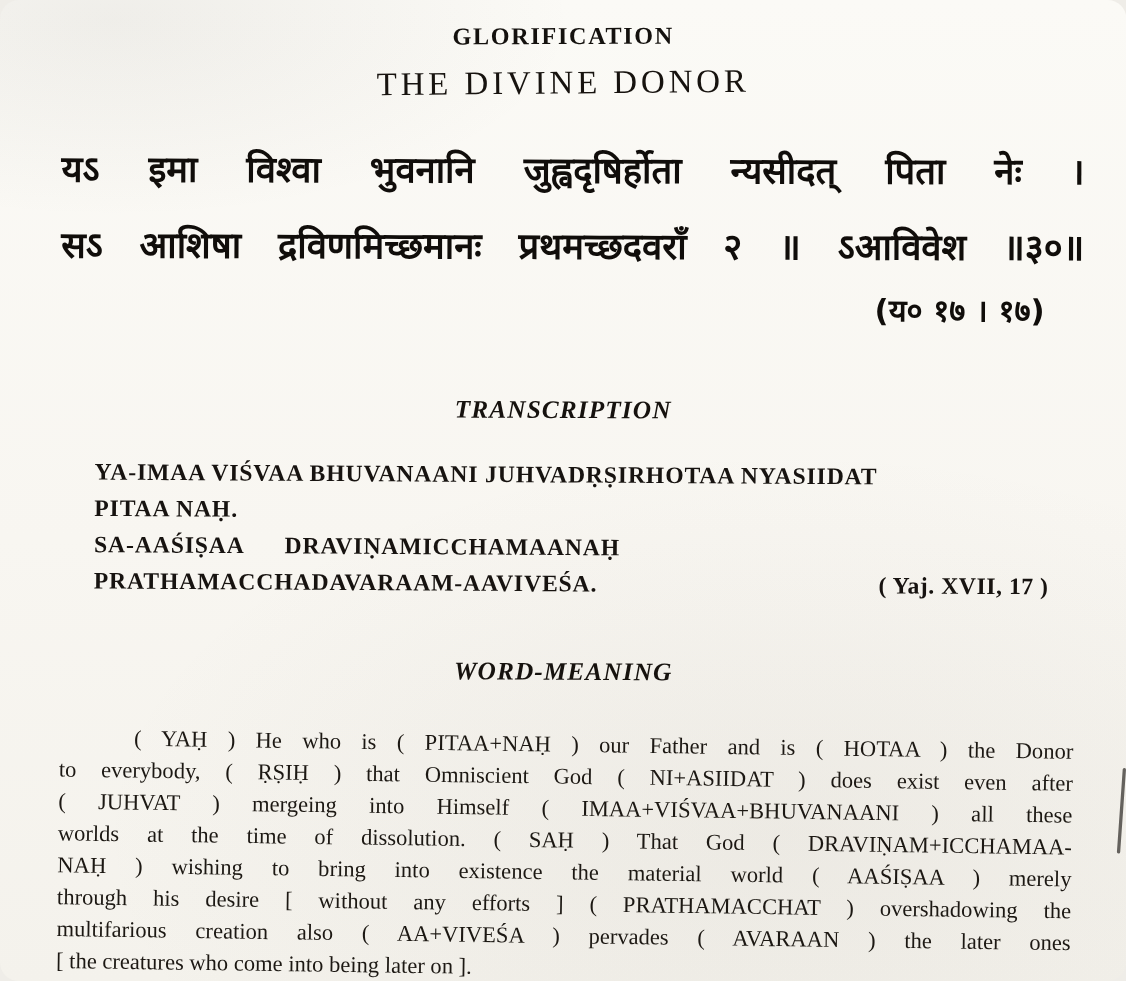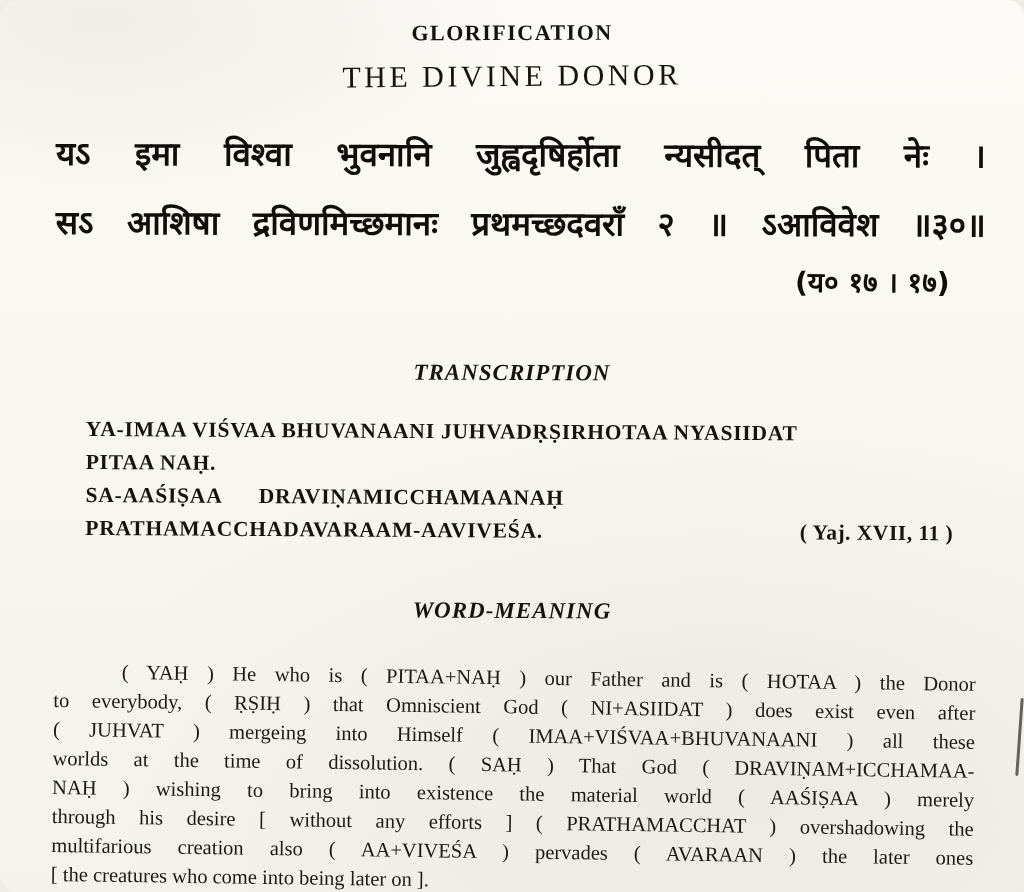--- a/index.html
+++ b/index.html
@@ -141,21 +141,21 @@
     <div class="dev-cite">(य० १७ । १७)</div>
   </section>
 
   <h3 class="sec-head trans-head">TRANSCRIPTION</h3>
   <section class="transcription-body">
     <div class="trans-line">YA-IMAA VIŚVAA BHUVANAANI JUHVADṚṢIRHOTAA NYASIIDAT</div>
     <div class="trans-line">PITAA NAḤ.</div>
     <div class="trans-line spread">SA-AAŚIṢAA DRAVIṆAMICCHAMAANAḤ</div>
     <div class="trans-line with-ref">
       <span>PRATHAMACCHADAVARAAM-AAVIVEŚA.</span>
-      <span class="ref">( Yaj. XVII, 11 )</span>
+      <span class="ref">( Yaj. XVII, 17 )</span>
     </div>
   </section>
 
   <h3 class="sec-head wm-head">WORD-MEANING</h3>
   <section class="wm-body">
     <div class="wm-line first">( YAḤ ) He who is ( PITAA+NAḤ ) our Father and is ( HOTAA ) the Donor</div>
     <div class="wm-line">to everybody, ( ṚṢIḤ ) that Omniscient God ( NI+ASIIDAT ) does exist even after</div>
     <div class="wm-line">( JUHVAT ) mergeing into Himself ( IMAA+VIŚVAA+BHUVANAANI ) all these</div>
     <div class="wm-line">worlds at the time of dissolution. ( SAḤ ) That God ( DRAVIṆAM+ICCHAMAA-</div>
     <div class="wm-line">NAḤ ) wishing to bring into existence the material world ( AAŚIṢAA ) merely</div>

